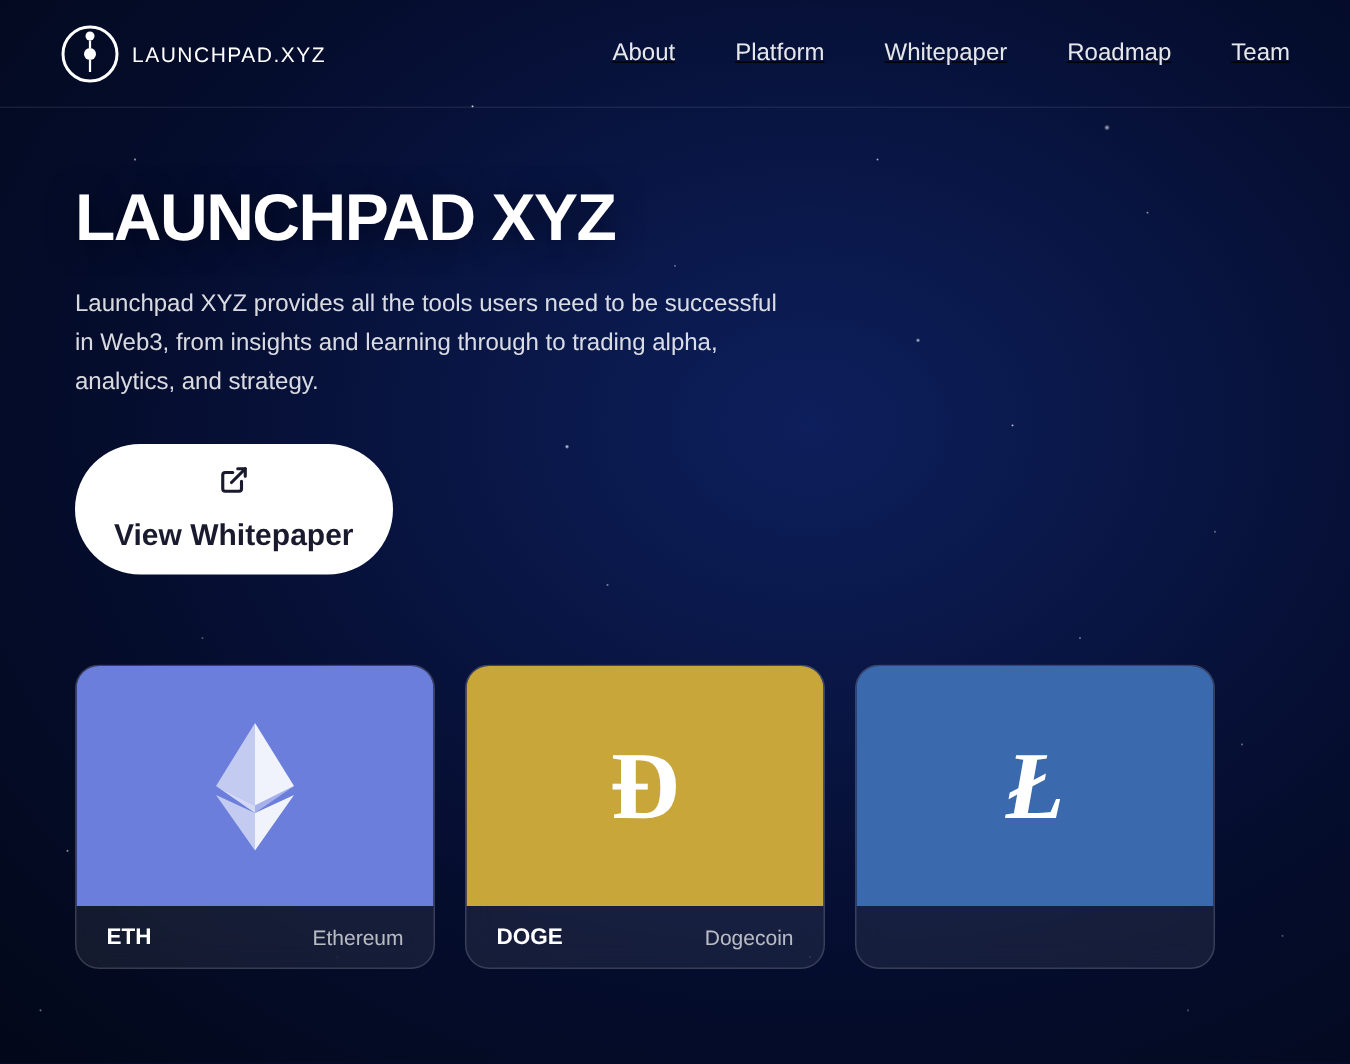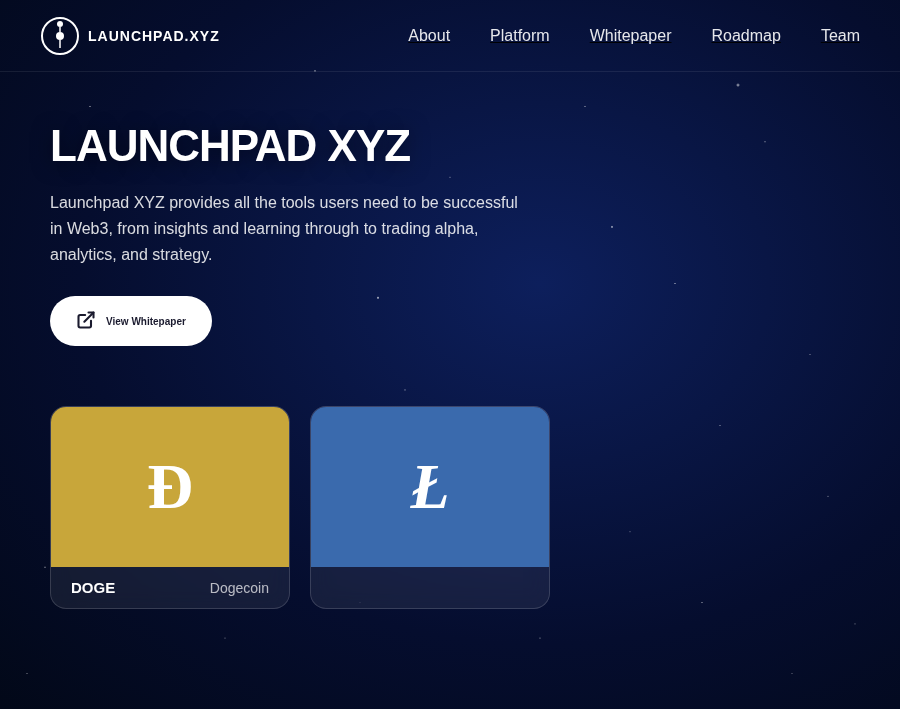--- a/index.html
+++ b/index.html
@@ -124,27 +124,28 @@
       max-width: 480px;
       margin-bottom: 29px;
     }
 
     .btn-whitepaper {
       display: inline-flex;
       align-items: center;
       gap: 10px;
       background: #ffffff;
       color: #1a1a2e;
-      font-size: 10px;
+      font-size: 20px;
       font-weight: 700;
       padding: 14px 26px;
       border-radius: 50px;
       border: none;
       cursor: pointer;
       text-decoration: none;
+      flex-direction: column;
     }
 
     
     .cards-section {
       position: relative;
       z-index: 10;
       display: flex;
       gap: 20px;
       padding: 30px 50px 0 50px;
     }
@@ -222,21 +223,21 @@
 
 <nav>
   <div class="logo-area">
     <svg class="logo-icon" viewBox="0 0 40 40" fill="none">
       <circle cx="20" cy="20" r="18" stroke="white" stroke-width="2" fill="none"></circle>
       <circle cx="20" cy="20" r="4" fill="white"></circle>
       <circle cx="20" cy="8" r="3" fill="white"></circle>
       <line x1="20" y1="11" x2="20" y2="16" stroke="white" stroke-width="1.5"></line>
       <line x1="20" y1="24" x2="20" y2="32" stroke="white" stroke-width="1.5"></line>
     </svg>
-    <span style="color:white; font-weight:700; font-size:14px; letter-spacing:1px;">LAUNCHPAD.XYZ</span>
+    <span style="color:white; font-weight:400; font-size:14px; letter-spacing:1px;">LAUNCHPAD.XYZ</span>
   </div>
 
   <ul class="nav-links">
     <li>
       <a href="#">About</a>
     </li>
     <li>
       <a href="#">Platform</a>
     </li>
     <li>
@@ -263,20 +264,36 @@
         <polyline points="15 3 21 3 21 9"></polyline>
         <line x1="10" y1="14" x2="21" y2="3"></line>
       </svg>
     </span>
     <span>View Whitepaper</span>
   </button>
 </section>
 
 <section class="cards-section">
 
+  <div class="crypto-card">
+    <div class="card-icon-area eth-bg">
+      <svg width="60" height="85" viewBox="0 0 60 85" fill="none">
+        <polygon points="30,0 56,42 30,55" fill="rgba(255,255,255,0.9)"></polygon>
+        <polygon points="30,0 4,42 30,55" fill="rgba(255,255,255,0.6)"></polygon>
+        <polygon points="30,60 56,48 30,85" fill="rgba(255,255,255,0.9)"></polygon>
+        <polygon points="30,60 4,48 30,85" fill="rgba(255,255,255,0.6)"></polygon>
+        <polygon points="30,55 56,42 30,60" fill="rgba(255,255,255,0.4)"></polygon>
+        <polygon points="30,55 4,42 30,60" fill="rgba(255,255,255,0.7)"></polygon>
+      </svg>
+    </div>
+    <div class="card-footer">
+      <span class="card-symbol">ETH</span>
+      <span class="card-name">Ethereum</span>
+    </div>
+  </div>
 
   <div class="crypto-card">
     <div class="card-icon-area doge-bg">
       <span class="doge-letter">Ð</span>
     </div>
     <div class="card-footer">
       <span class="card-symbol">DOGE</span>
       <span class="card-name">Dogecoin</span>
     </div>
   </div>

